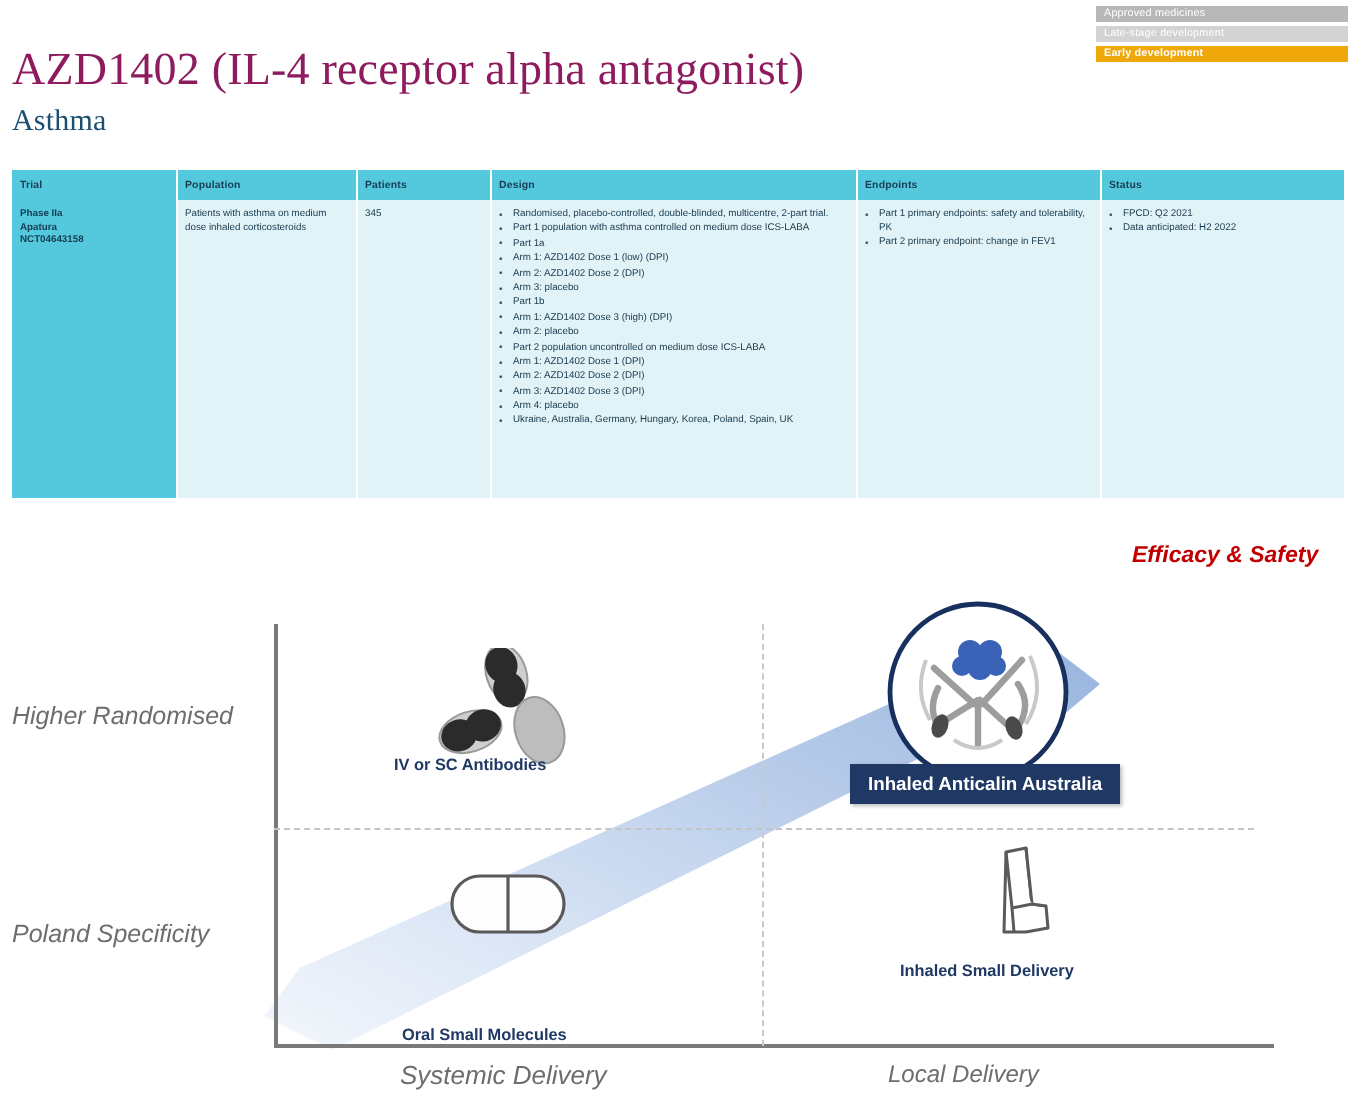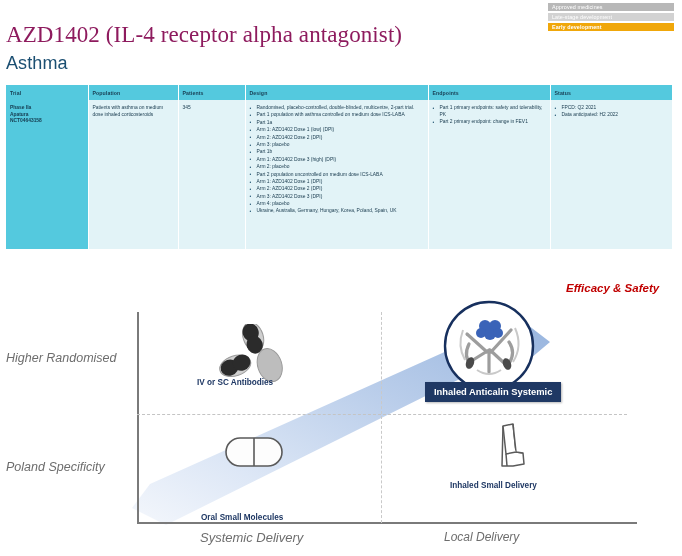--- a/index.html
+++ b/index.html
@@ -37,22 +37,22 @@
   .title{
     position:absolute; left:6px; top:22px;
     font-family:"Liberation Serif", serif;
     font-size:23px;
     color:#8e1b5e;
     letter-spacing:.1px;
     white-space:nowrap;
   }
   .subtitle{
     position:absolute; left:6px; top:53px;
-    font-family:Liberation Sans, sans-serif;
-    font-size:18px;
+    font-family:Liberation Serif, serif;
+    font-size:15px;
     color:#1b4f72;
     letter-spacing:.1px;
   }
 
   
   .tbl{
     position:absolute; left:6px; top:85px;
     width:666px;
     border-collapse:collapse;
     table-layout:fixed;
@@ -107,21 +107,20 @@
     width:682px; height:294px;
   }
   .efficacy-label{
     position:absolute; left:566px; top:10px;
     font-family:"Liberation Sans", sans-serif;
     font-size:11.5px;
     font-weight:bold;
     font-style:italic;
     color:#c00000;
     white-space:nowrap;
-    margin-top:10px;
   }
   .y-axis{
     position:absolute; left:137px; top:50px;
     width:1.6px; height:211px;
     background:#7a7a7a;
   }
   .x-axis{
     position:absolute; left:137px; top:260px;
     width:500px; height:1.6px;
     background:#7a7a7a;
@@ -331,21 +330,21 @@
         <circle cx="47" cy="34" r="6"></circle>
         <circle cx="38" cy="33" r="5"></circle>
         <circle cx="55" cy="33" r="5"></circle>
       </g>
       <g fill="#4a4a4a">
         <ellipse cx="27" cy="63" rx="4" ry="6" transform="rotate(20 27 63)"></ellipse>
         <ellipse cx="64" cy="64" rx="4" ry="6" transform="rotate(-20 64 64)"></ellipse>
       </g>
     </svg>
   </div>
-  <div class="anticalin-badge">Inhaled Anticalin Systemic</div>
+  <div class="anticalin-badge">Inhaled Anticalin Australia</div>
 
   <div class="icon-abs ic-capsule">
     <svg width="66" height="38" viewBox="0 0 66 38">
       <g transform="translate(2,2)">
         <rect x="2" y="4" width="56" height="28" rx="14" ry="14" fill="#fdfdfd" stroke="#5a5a5a" stroke-width="1.6"></rect>
         <line x1="30" y1="4" x2="30" y2="32" stroke="#5a5a5a" stroke-width="1.6"></line>
       </g>
     </svg>
   </div>
   <div class="cap cap-oral">Oral Small Molecules</div>

